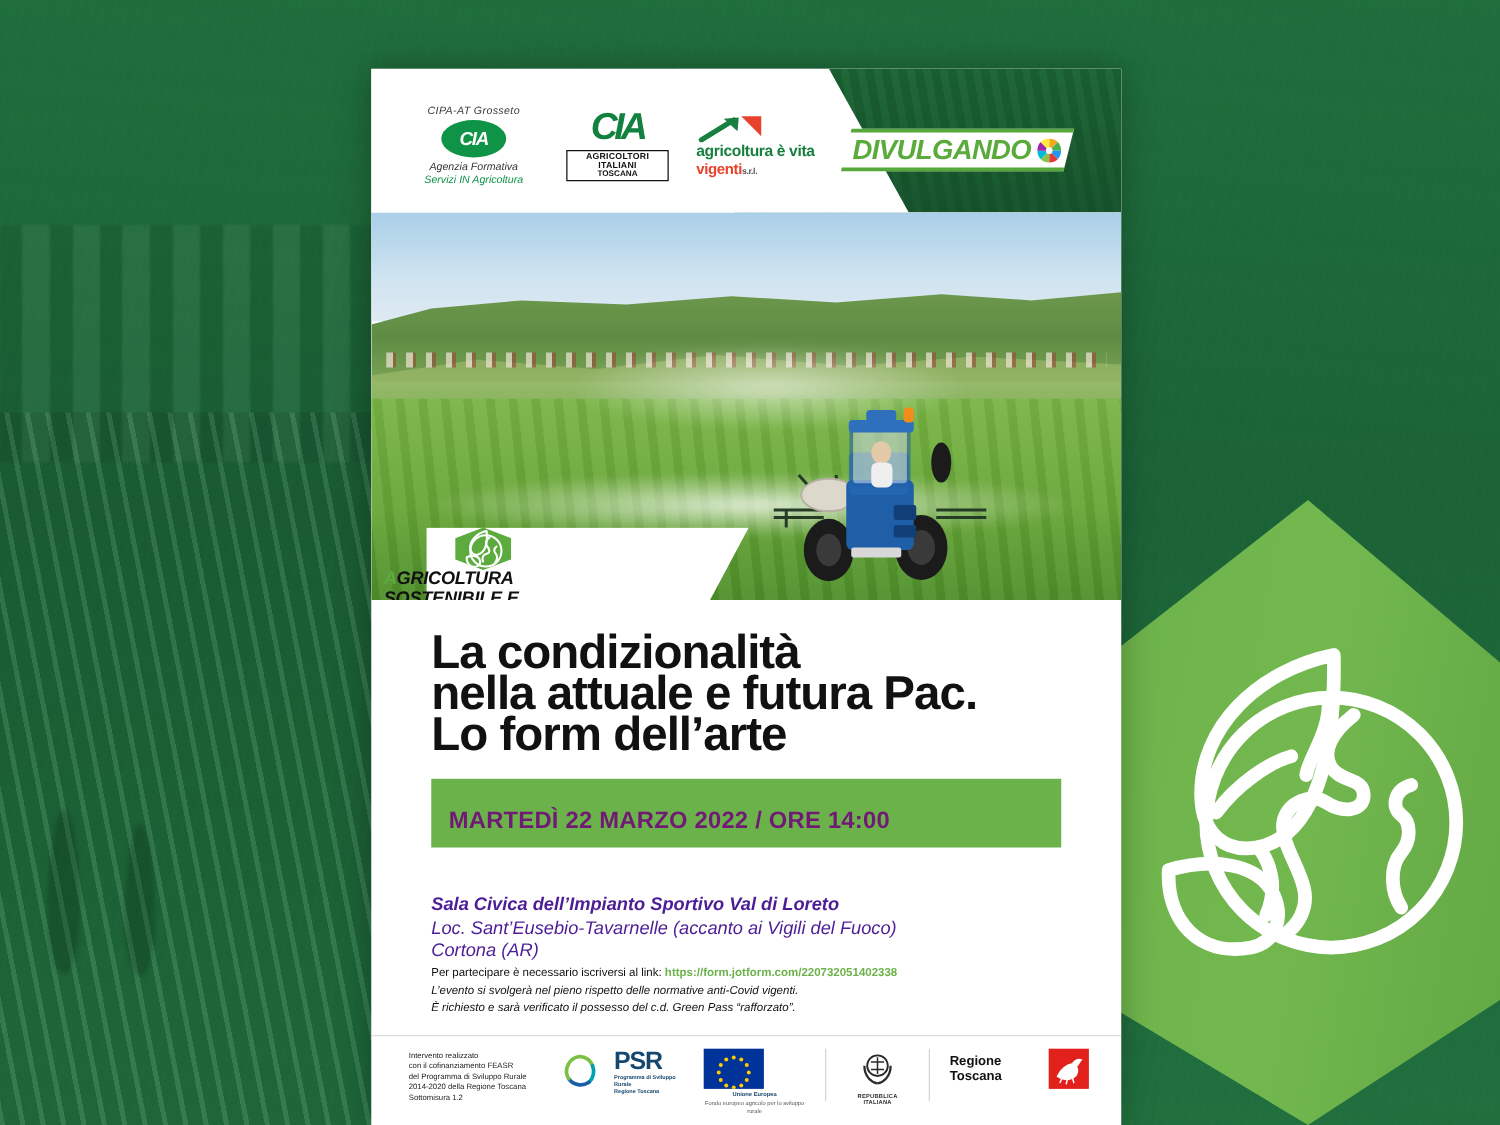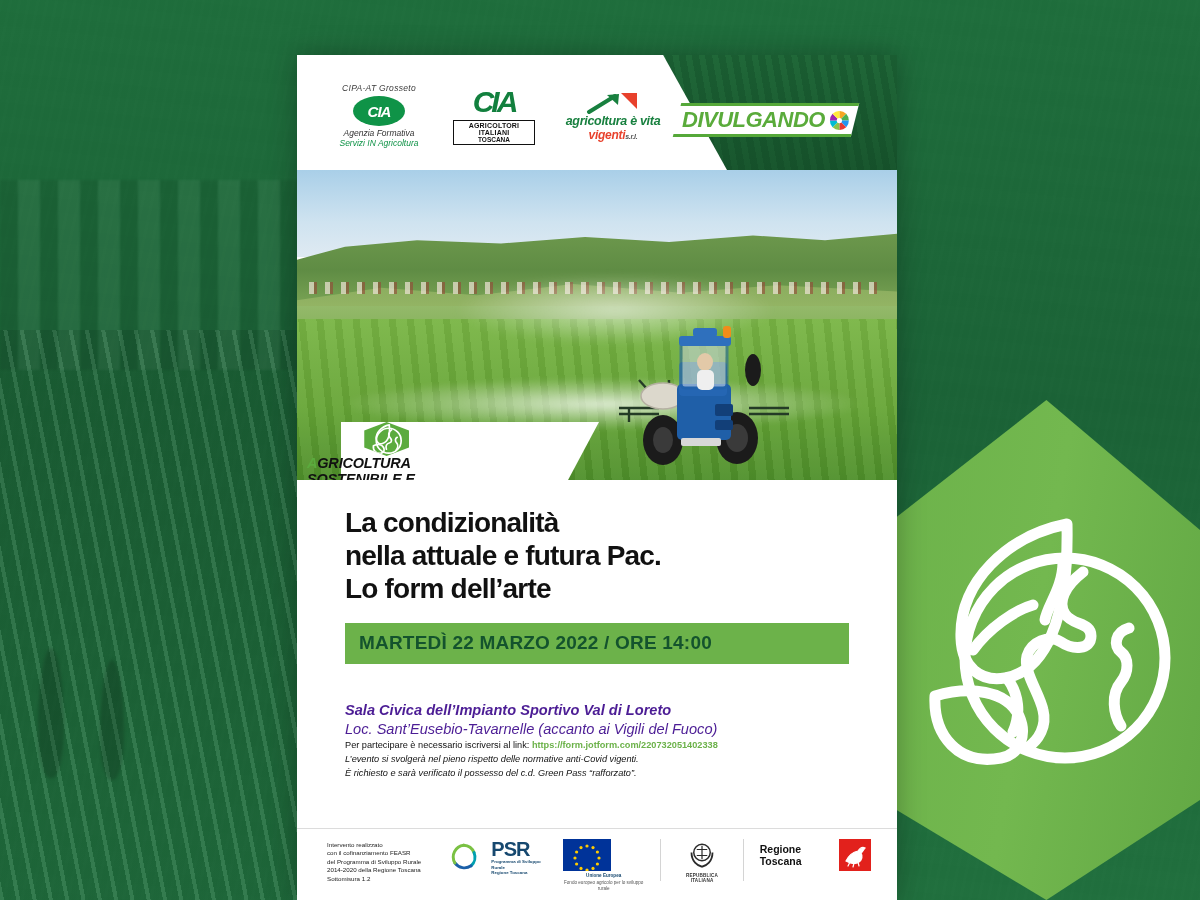--- a/index.html
+++ b/index.html
@@ -87,21 +87,21 @@
   .cipa-l2 { font-size: 8.5px; color:#0f9347; font-style:italic; }
 
   
   .cia { width: 82px; text-align:center; }
   .cia-mark { font-size: 30px; font-weight:bold; font-style:italic; color:#12803e; letter-spacing:-3px; line-height:1; }
   .cia-bar { border:1px solid #111; margin-top:3px; padding:1px 0; }
   .cia-b1 { font-size:7px; font-weight:bold; letter-spacing:.2px; color:#111; }
   .cia-b2 { font-size:6.5px; font-weight:bold; color:#111; }
 
   
-  .aev { width: 112px; text-align:center; position:relative; padding-top:2px;font-style:italic;}
+  .aev { width: 112px; text-align:left; position:relative; padding-top:2px;}
   .aev-arrow { height: 22px; position:relative; }
   .aev-t1 { font-size: 12.5px; font-weight:bold; color:#18803f; letter-spacing:-.3px; }
   .aev-t2 { font-size: 12px; font-weight:bold; color:#e8412c; letter-spacing:-.3px; }
   .aev-t2 small { font-size:7px; color:#555; }
 
   
   .divulgando {
     position:absolute; right: 42px; top: 48px; width: 178px; height: 34px;
     background:#fff; transform: skewX(-14deg);
     border-top: 3px solid #55a839; border-bottom: 3px solid #55a839;
@@ -174,26 +174,26 @@
   }
   .sustain-txt {
     position:relative; margin-left: 10px; font-style:italic; font-weight:bold;
     font-size: 14.5px; line-height: 15.5px; color:#111; letter-spacing:-.2px;
   }
   .sustain-txt .hl { color:#5bab3e; }
 
   
   .body { padding: 26px 48px 0 48px; }
   h1 {
-    font-size: 28px; line-height: 33px; letter-spacing:-.8px;
+    font-size: 38px; line-height: 33px; letter-spacing:-.8px;
     color:#111; font-weight: bold;
   }
   .datebar {
-    margin-top: 18px; background:#6cb24a; color:#14532d;
-    padding: 9px 14px 10px; font-size: 19px; font-weight: bold;
+    margin-top: 18px; background:#6cb24a; color:#701a75;
+    padding: 23px 14px 10px; font-size: 19px; font-weight: bold;
     letter-spacing: .2px; width: 100%;
   }
   .venue { margin-top: 37px; font-size: 14.6px; line-height: 18.5px; color:#4c1d95;font-style:italic; }
   .venue .b { font-weight: bold; }
   .notes { font-size: 9.2px; line-height: 14px; color:#111; }
   .notes .lnk { color:#6cb24a; font-weight: bold; }
   .notes .it { font-style: italic; }
 
   
   .footer {
@@ -371,20 +371,21 @@
       <div>La condizionalità</div>
       <div>nella attuale e futura Pac.</div>
       <div>Lo form dell’arte</div>
     </h1>
 
     <div class="datebar">MARTEDÌ 22 MARZO 2022 / ORE 14:00</div>
 
     <div class="venue">
       <div class="b">Sala Civica dell’Impianto Sportivo Val di Loreto</div>
       <div>Loc. Sant’Eusebio-Tavarnelle (accanto ai Vigili del Fuoco)</div>
+      <div>Cortona (AR)</div>
     </div>
 
     <div class="notes">
       <div>
         <span>Per partecipare è necessario iscriversi al link: </span><span class="lnk">https://form.jotform.com/220732051402338</span>
       </div>
       <div class="it">L’evento si svolgerà nel pieno rispetto delle normative anti-Covid vigenti.</div>
       <div class="it">È richiesto e sarà verificato il possesso del c.d. Green Pass “rafforzato”.</div>
     </div>
   </div>

